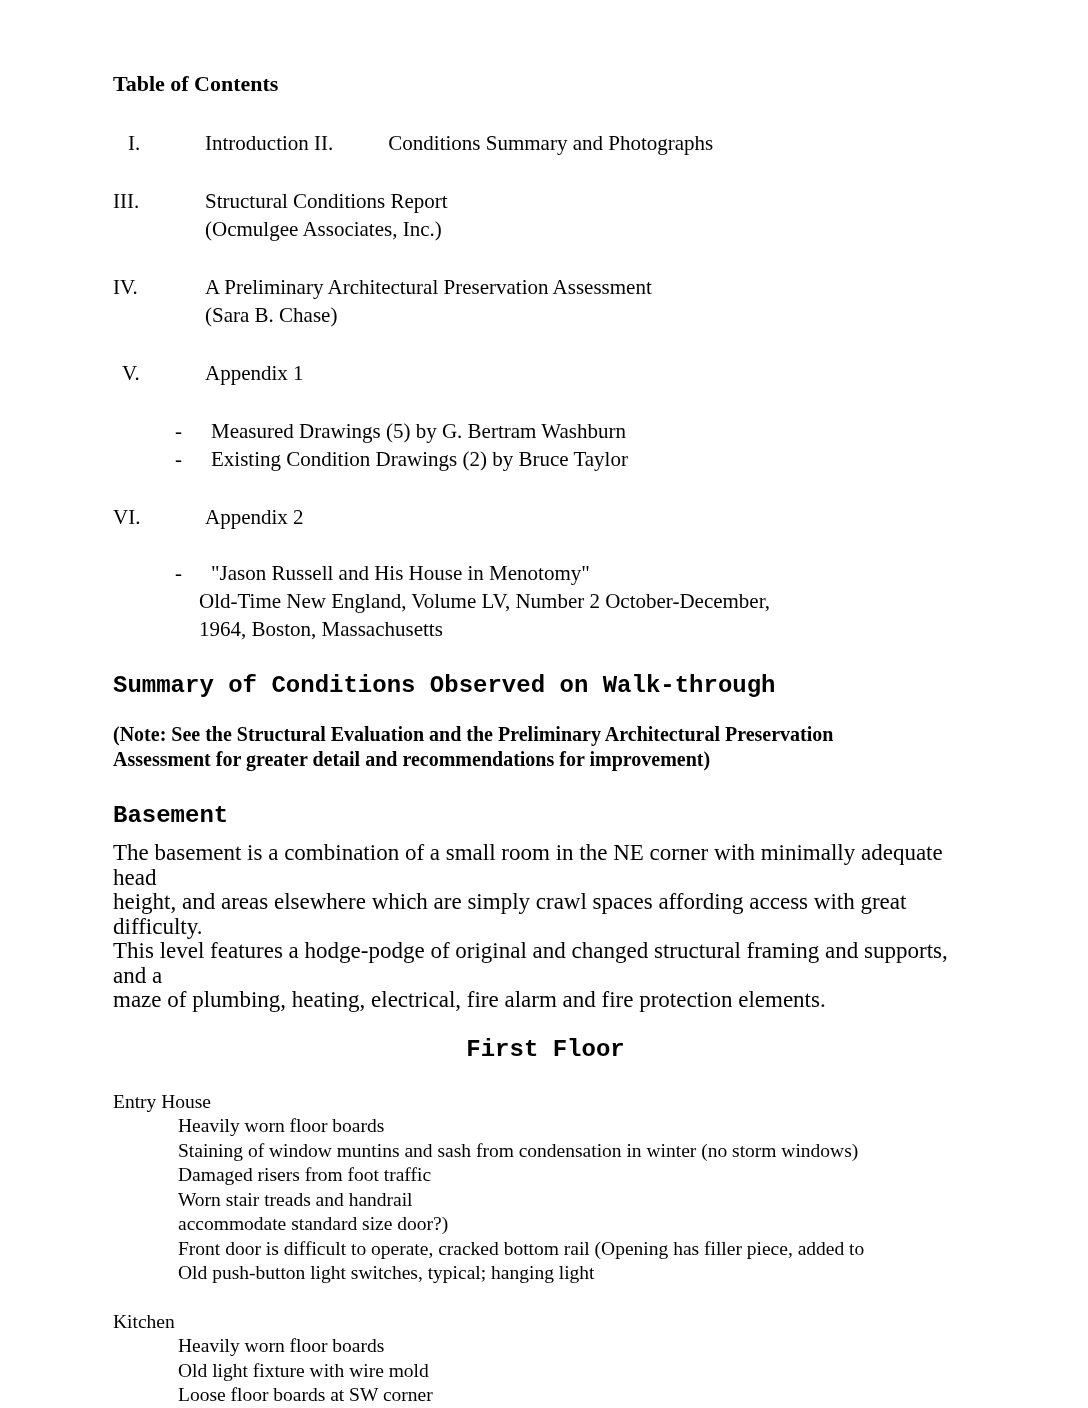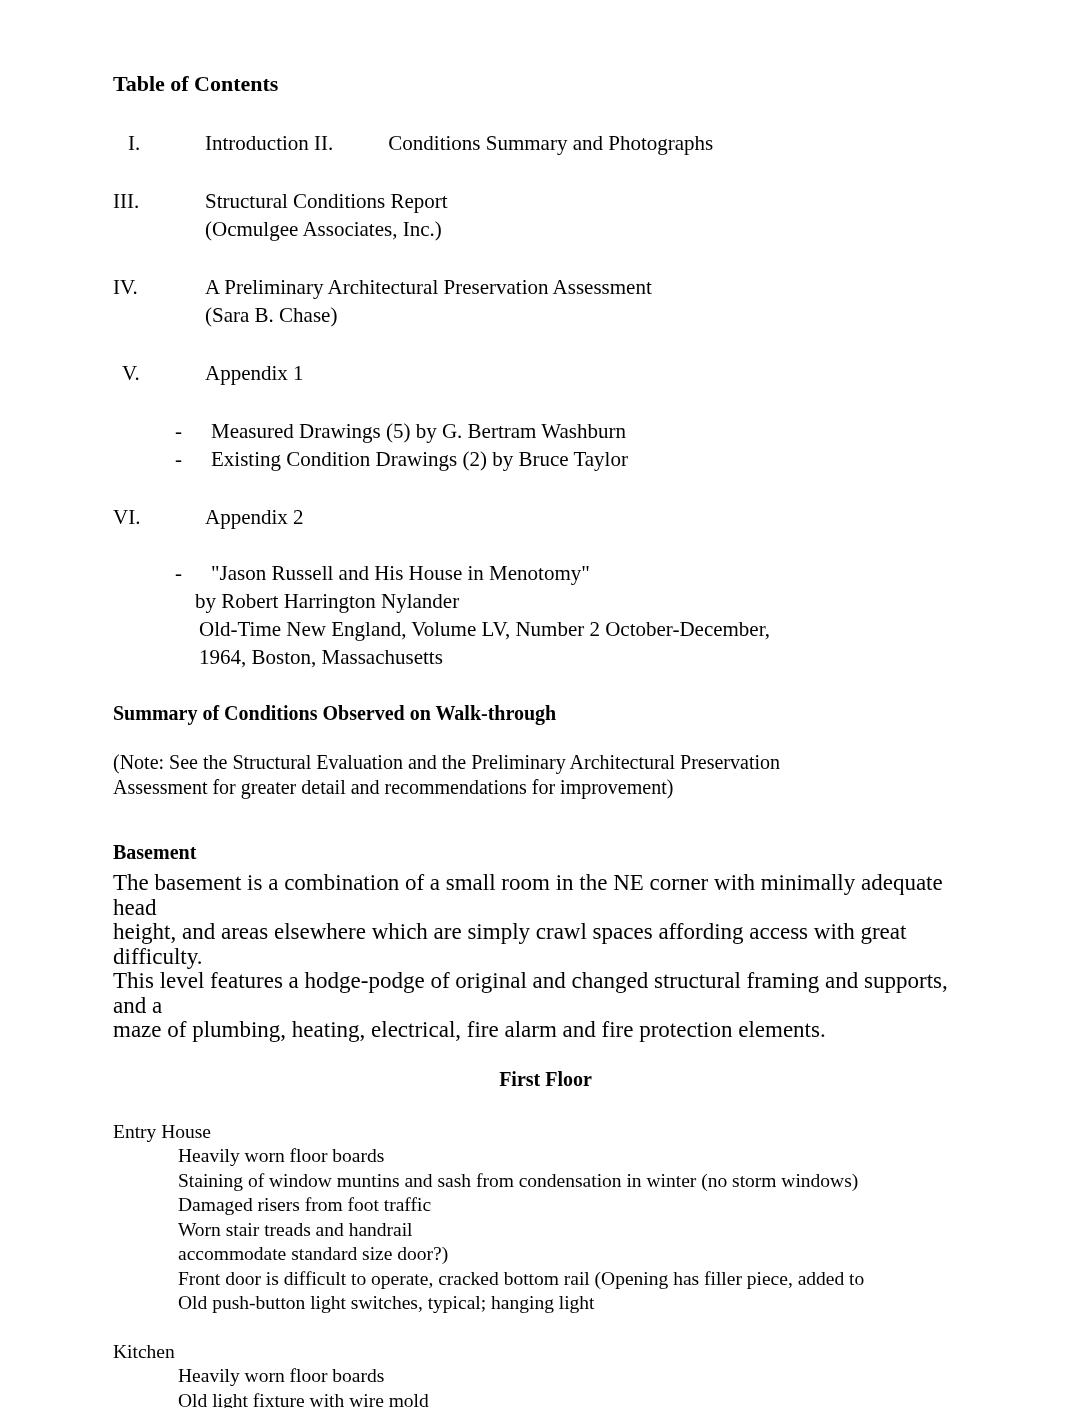--- a/index.html
+++ b/index.html
@@ -49,33 +49,34 @@
     line-height: 28px;
     margin: 0 0 30px 0;
   }
   .bullet-row { display: flex; padding-left: 62px; }
   .bullet-dash { flex: none; width: 36px; }
   .cont-a { padding-left: 82px; }
   .cont-b { padding-left: 86px; }
 
   
   .bold-head {
+    font-size: 24px;
+    font-weight: bold;
+    line-height: 25px;
+    margin: 0;
+    font-family: Liberation Mono, monospace;
+  }
+  .mb-summary { margin-bottom: 24px; }
+  .mb-basement { margin-bottom: 13px; }
+  .mb-firstfloor { margin-bottom: 28px; text-align: center; }
+  .bold-par {
     font-size: 20px;
     font-weight: bold;
     line-height: 25px;
-    margin: 0;
-  }
-  .mb-summary { margin-bottom: 24px; }
-  .mb-basement { margin-bottom: 6px; }
-  .mb-firstfloor { margin-bottom: 28px; text-align: center; }
-  .bold-par {
-    font-size: 20px;
-    font-weight: normal;
-    line-height: 25px;
-    margin: 0 0 40px 0;
+    margin: 0 0 31px 0;
   }
   .body-par {
     font-size: 23px;
     line-height: 24.5px;
     margin: 0 0 24px 0;
   }
   .room-block {
     font-size: 19.5px;
     line-height: 24.5px;
     margin: 0 0 24px 0;
@@ -132,21 +133,20 @@
     <div class="toc-row tight">
       <span class="toc-num">VI.</span>
       <span class="toc-content">Appendix 2</span>
     </div>
 
     <div class="toc-sub">
       <div class="bullet-row">
         <span class="bullet-dash">-</span>
         <span>"Jason Russell and His House in Menotomy"</span>
       </div>
-      <div class="cont-a">by Robert Harrington Nylander</div>
       <div class="cont-b">Old-Time New England, Volume LV, Number 2 October-December,</div>
       <div class="cont-b">1964, Boston, Massachusetts</div>
     </div>
 
   </div>
 
   <div>
 
     <div class="bold-head mb-summary">Summary of Conditions Observed on Walk-through</div>
 

